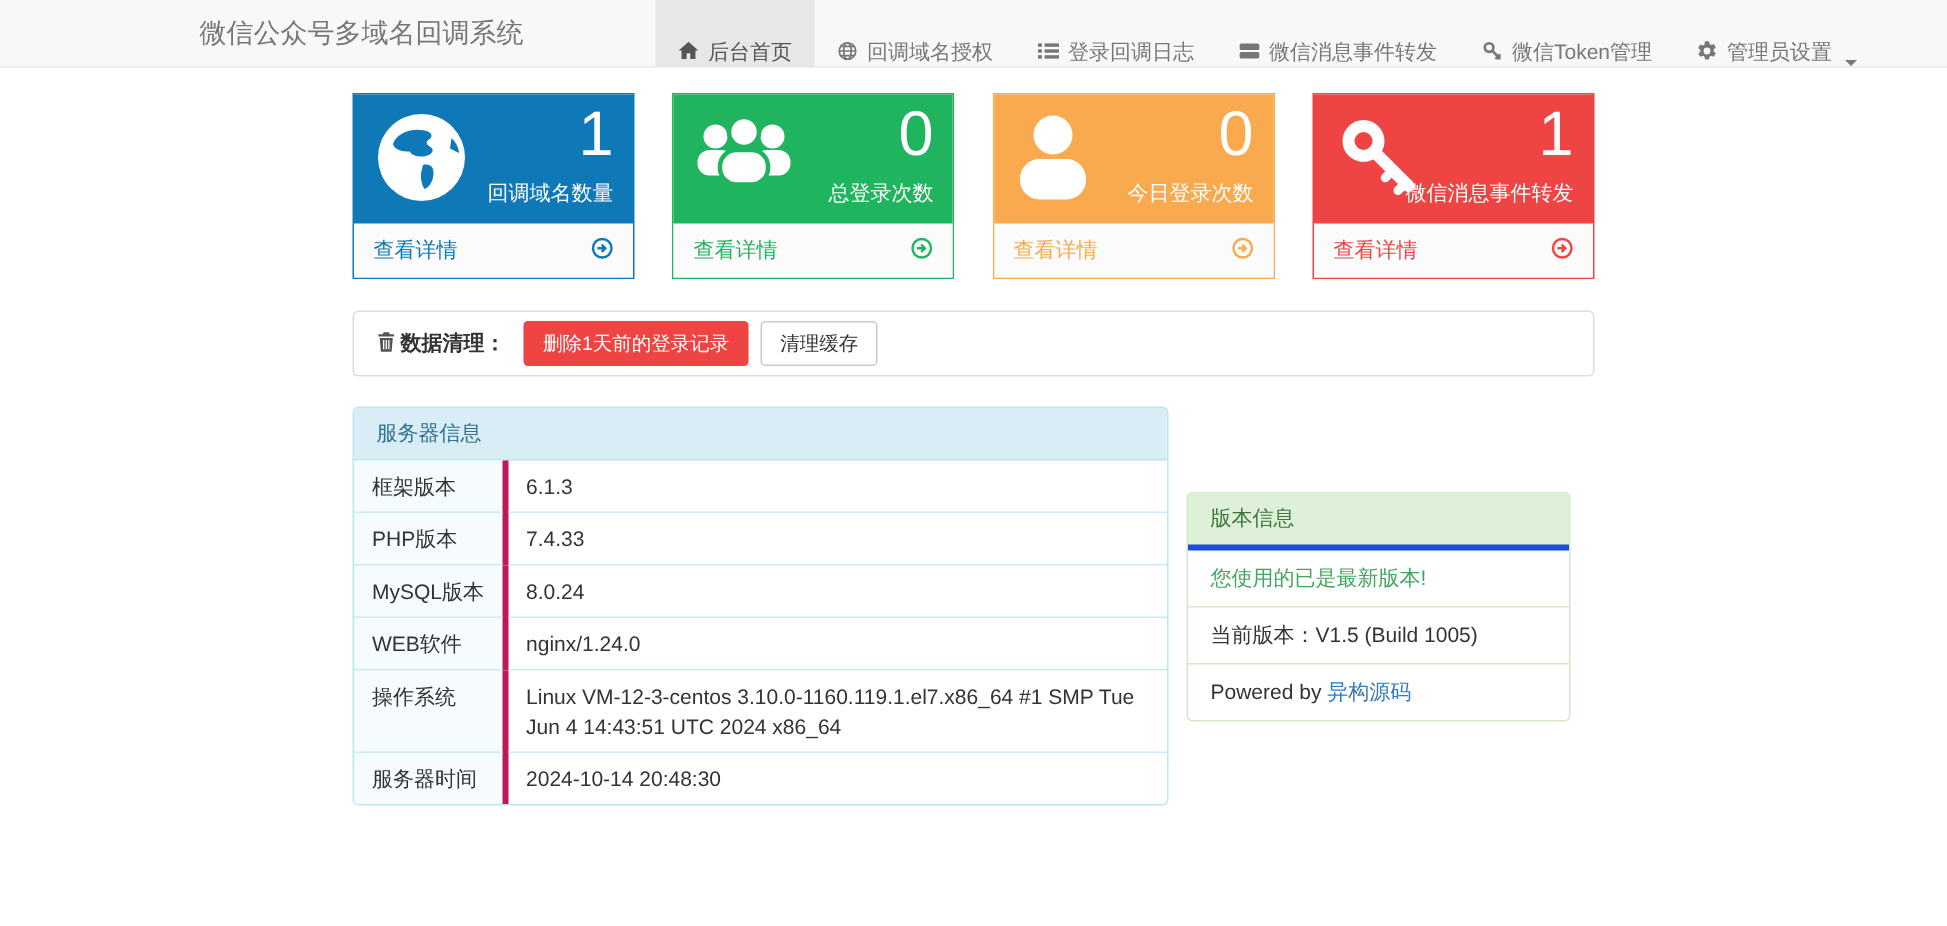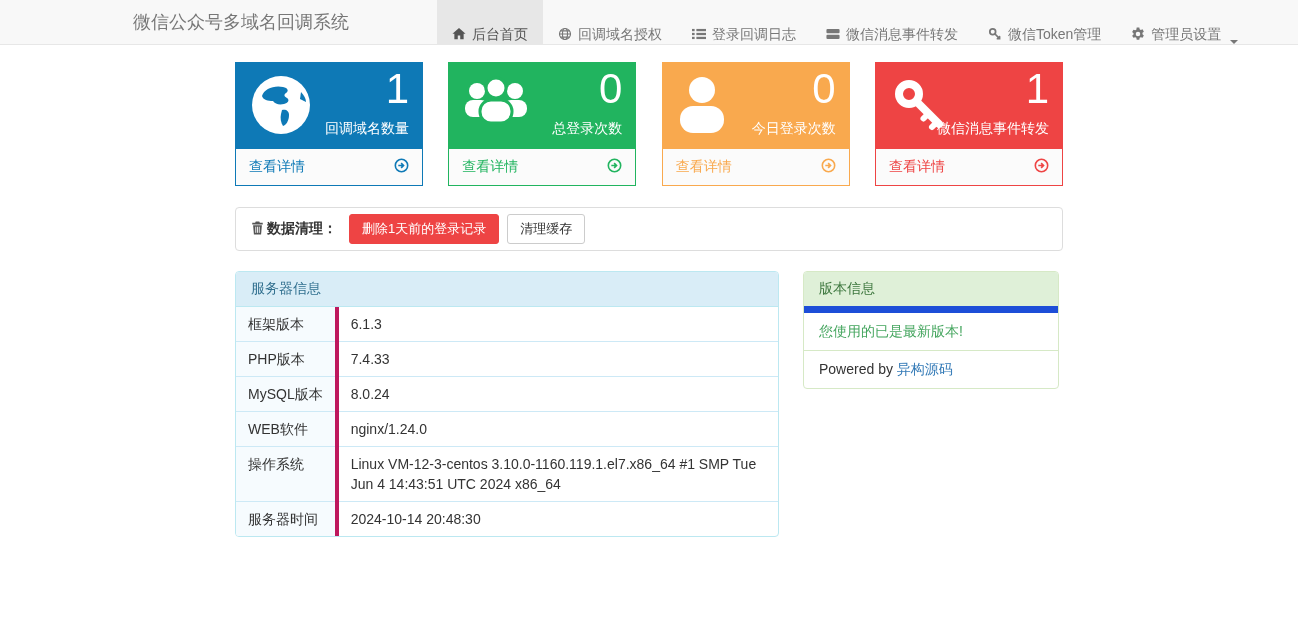--- a/index.html
+++ b/index.html
@@ -36,31 +36,31 @@
 
   
   .cleanup { display:flex; align-items:center; gap:8px; margin-top:21px; height:44px;
     border:1px solid #ddd; border-radius:4px; padding:0 15px; }
   .cleanup-title { font-weight:bold; color:#333; margin-right:4px; display:flex; align-items:center; gap:3px; }
   .btn { display:inline-block; font-size:13px; padding:6px 12px; border-radius:3px; cursor:pointer; line-height:1.2; }
   .btn-danger { background:#ee4444; border:1px solid #ee4444; color:#fff; }
   .btn-default { background:#fff; border:1px solid #ccc; color:#333; }
 
   
-  .panels-row { display:flex; gap:24px; align-items:flex-start; margin-top:20px; }
+  .panels-row { display:flex; gap:12px; align-items:center; margin-top:20px; }
   .panel { border:1px solid; border-radius:4px; overflow:hidden; background:#fff; }
   .panel-heading { padding:8px 15px; font-size:14px; }
   .panel-info { width:544px; border-color:#bce8f1; }
   .panel-info .panel-heading { background:#d9edf7; color:#31708f; border-bottom:1px solid #bce8f1; }
   .srv-table { width:100%; border-collapse:collapse; font-size:14px; color:#333; }
   .srv-table td { padding:7px 12px; line-height:20px; vertical-align:top; }
   .srv-table tr + tr td { border-top:1px solid #cde9f6; }
   .srv-table td.lbl { width:88px; background:#f6fbfe; border-right:4px solid #be185d; white-space:nowrap; }
   .panel-success { width:256px; border-color:#d6e9c6; }
-  .panel-success .panel-heading { background:#dff0d8; color:#3c763d; border-bottom:7px solid #1d4ed8; }
+  .panel-success .panel-heading { background:#dff0d8; color:#3c763d; border-bottom:4px solid #1d4ed8; }
   .ver-row { padding:9px 15px; line-height:19px; }
   .ver-row + .ver-row { border-top:1px solid #d6e9c6; }
   .ver-status { color:#44a55e; }
   .link { color:#337ab7; text-decoration:none; cursor:pointer; }
 </style>
 </head>
 <body>
 
 <div class="navbar">
   <div class="brand">微信公众号多域名回调系统</div>
@@ -280,19 +280,20 @@
             <td class="lbl">服务器时间</td>
             <td>2024-10-14 20:48:30</td>
           </tr>
         </tbody>
       </table>
     </div>
 
     <div class="panel panel-success">
       <div class="panel-heading">版本信息</div>
       <div class="ver-row ver-status">您使用的已是最新版本!</div>
+      <div class="ver-row">当前版本：V1.5 (Build 1005)</div>
       <div class="ver-row">
         <span>Powered by </span><a class="link">异构源码</a>
       </div>
     </div>
 
   </div>
 </div>
 
 </body></html>

